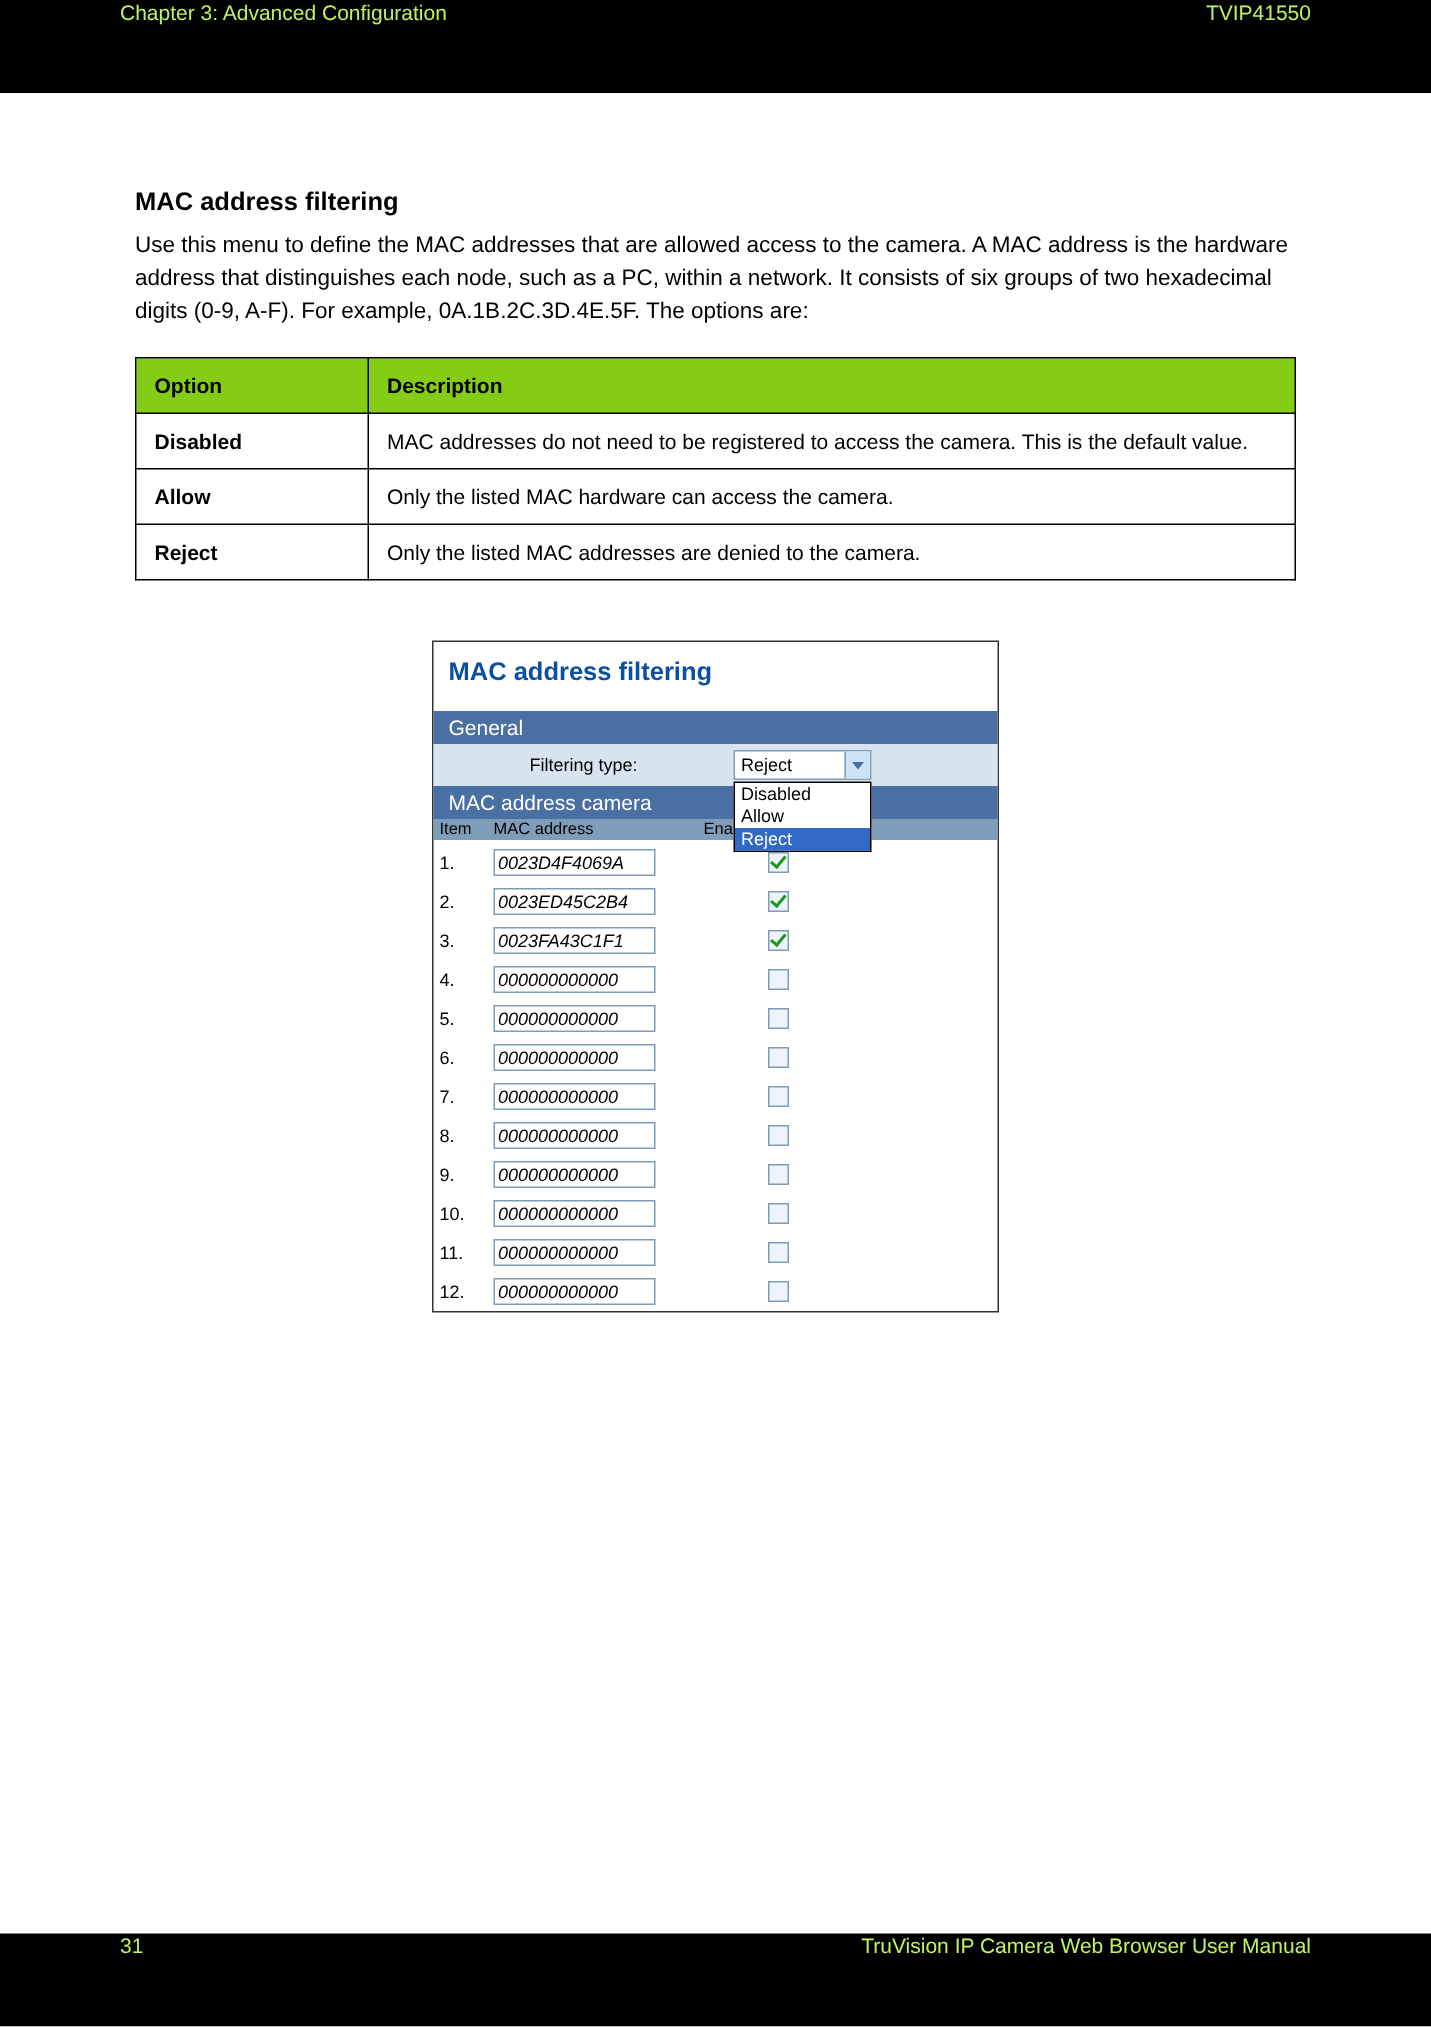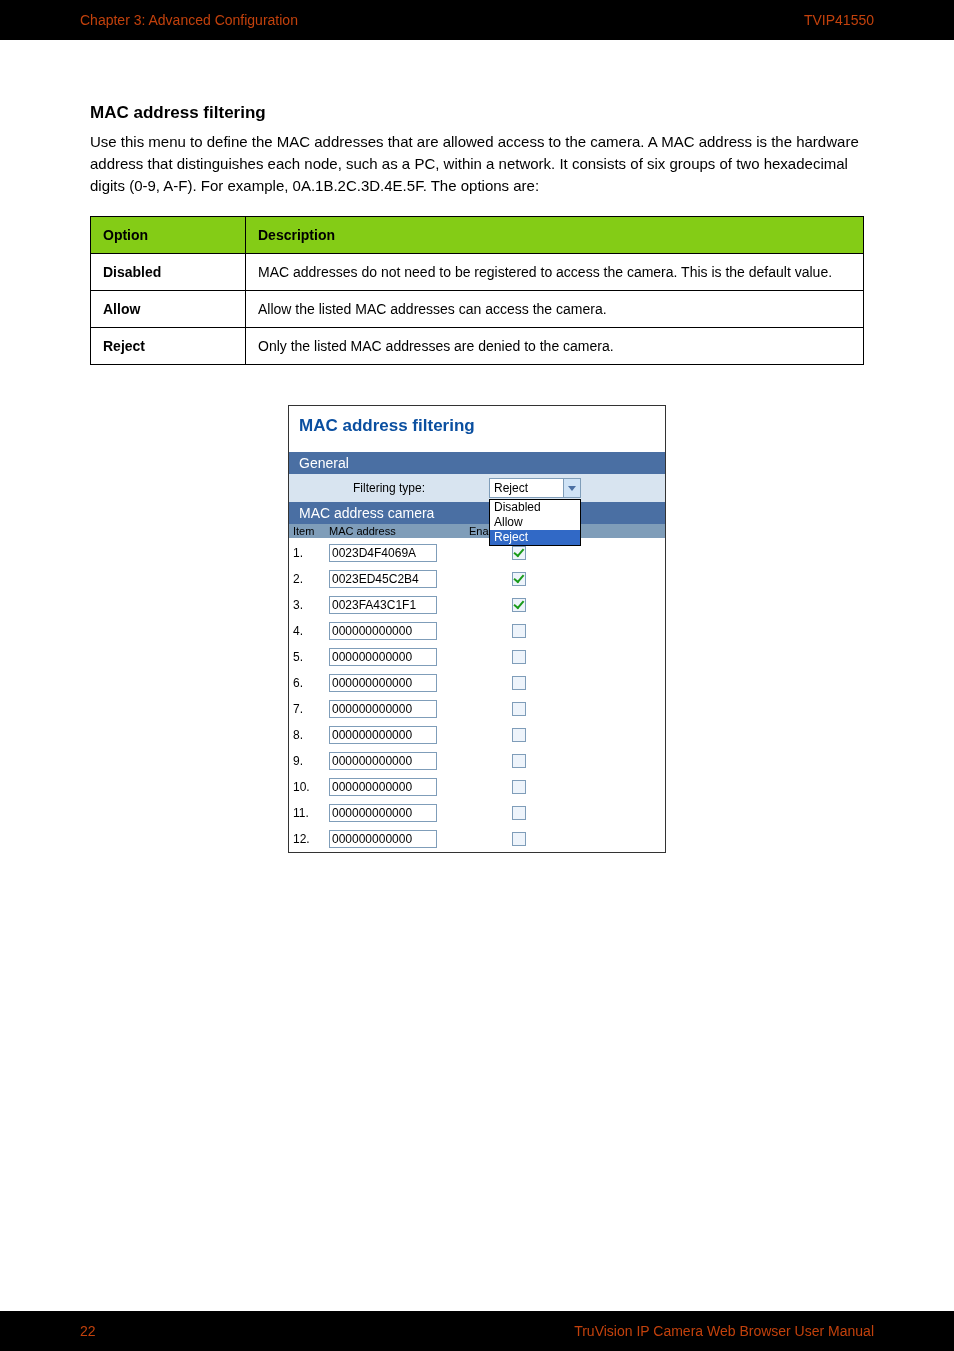--- a/index.html
+++ b/index.html
@@ -12,25 +12,25 @@
   }
   .page {
     width: 954px;
     min-height: 1351px;
     position: relative;
     box-sizing: border-box;
     padding: 0;
   }
   .blackbar {
     background: #000;
-    height: 40px;
+    height: 62px;
     width: 100%;
-    color: #c2410c;
-    display: flex;
-    align-items: center;
+    color: #bef264;
+    display: flex;
+    align-items: flex-start;
     box-sizing: border-box;
   }
   .blackbar.top { padding-left: 80px; padding-right: 80px; justify-content: space-between; }
   .blackbar.bottom { position: absolute; bottom: 0; left:0; padding-left: 80px; padding-right: 80px; justify-content: space-between;}
   .blackbar .left, .blackbar .right { font-size: 14px; }
   .content {
     padding: 40px 90px 90px 90px;
     margin-top: 23px;
   }
   .section-title {
@@ -173,20 +173,21 @@
   .mac-row .idx { width: 36px; }
   .mac-row .inputcell { width: 140px; }
   .mac-row .inputcell input {
     width: 108px;
     height: 18px;
     border: 1px solid #7f9db9;
     font-family: Tahoma, Arial, sans-serif;
     font-size: 12px;
     padding: 0 2px;
     box-sizing: border-box;
+    font-style: italic;
   }
   .mac-row .chkcell {
     width: 100px;
     display:flex;
     justify-content:center;
   }
   .chk {
     width: 14px;
     height: 14px;
     border: 1px solid #7f9db9;
@@ -226,21 +227,21 @@
           <th>Description</th>
         </tr>
       </thead>
       <tbody id="opts-body">
           <tr>
             <td class="first">Disabled</td>
             <td>MAC addresses do not need to be registered to access the camera. This is the default value.</td>
           </tr>
           <tr>
             <td class="first">Allow</td>
-            <td>Allow the listed MAC addresses can access the camera.</td>
+            <td>Only the listed MAC hardware can access the camera.</td>
           </tr>
           <tr>
             <td class="first">Reject</td>
             <td>Only the listed MAC addresses are denied to the camera.</td>
           </tr>
         </tbody>
     </table>
 
 
     <div class="screenshot-wrap">
@@ -351,16 +352,16 @@
               <div class="chkcell">
                 <div class="chk"></div>
               </div>
             </div>
           </div>
       </div>
     </div>
   </div>
 
   <div class="blackbar bottom">
-    <span class="left">22</span>
+    <span class="left">31</span>
     <span class="right">TruVision IP Camera Web Browser User Manual</span>
   </div>
 </div>
 
 </body></html>

